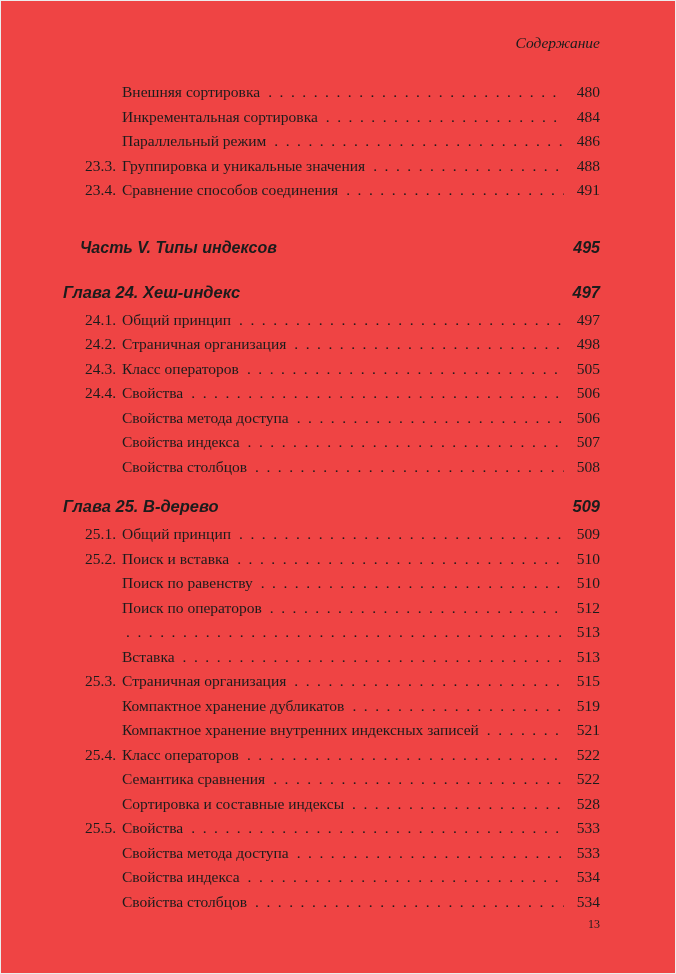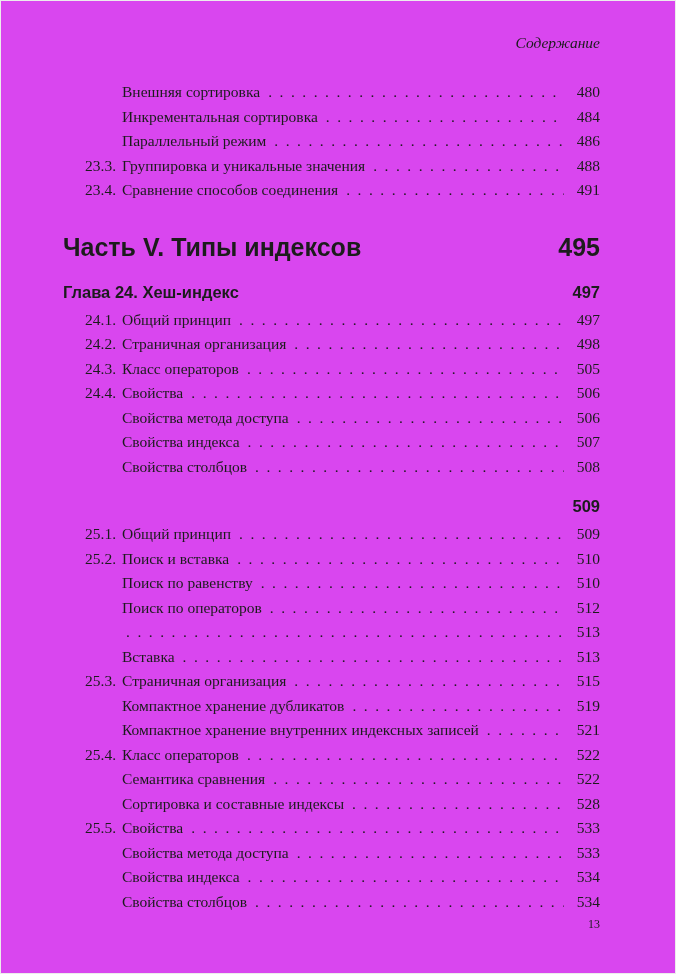--- a/index.html
+++ b/index.html
@@ -4,21 +4,21 @@
 <style>
   html, body {
     margin: 0;
     padding: 0;
     background: #ffffff;
   }
   .page {
     position: relative;
     width: 676px;
     height: 974px;
-    background: #d946ef;
+    background: #ef4444;
     box-sizing: border-box;
     box-shadow: inset 0 0 0 1px #ececec;
     font-family: "Liberation Serif", "DejaVu Serif", serif;
     color: #1c1c1c;
     overflow: hidden;
   }
   .running-header {
     position: absolute;
     top: 34px;
     right: 76px;
@@ -61,30 +61,32 @@
   .pg {
     flex: 0 0 auto;
     min-width: 30px;
     text-align: right;
     padding-left: 4px;
   }
   .spacer { flex: 1 1 auto; }
   .row.part {
     font-family: "Liberation Sans", "DejaVu Sans", sans-serif;
     font-weight: 700;
-    font-size: 25px;
+    font-size: 16px;
     line-height: 27px;
-    margin: 31px 0 19px 0;
+    margin: 31px 0 19px 17px;
+    font-style: italic;
   }
   .row.chapter {
     font-family: "Liberation Sans", "DejaVu Sans", sans-serif;
     font-weight: 700;
     font-size: 16.5px;
     line-height: 25px;
     margin: 15px 0 3px 0;
+    font-style: italic;
   }
   .folio {
     position: absolute;
     bottom: 42px;
     right: 76px;
     font-size: 12px;
     color: #1c1c1c;
   }
 </style>
 </head>
@@ -164,20 +166,21 @@
         <span class="title">Свойства индекса</span>
         <span class="dots">........................................................................................................................</span>
         <span class="pg">507</span>
       </div>
       <div class="row sub">
         <span class="title">Свойства столбцов</span>
         <span class="dots">........................................................................................................................</span>
         <span class="pg">508</span>
       </div>
       <div class="row chapter">
+        <span class="title">Глава 25. B-дерево</span>
         <span class="spacer"></span>
         <span class="pg">509</span>
       </div>
       <div class="row item">
         <span class="num">25.1.</span>
         <span class="title">Общий принцип</span>
         <span class="dots">........................................................................................................................</span>
         <span class="pg">509</span>
       </div>
       <div class="row item">

